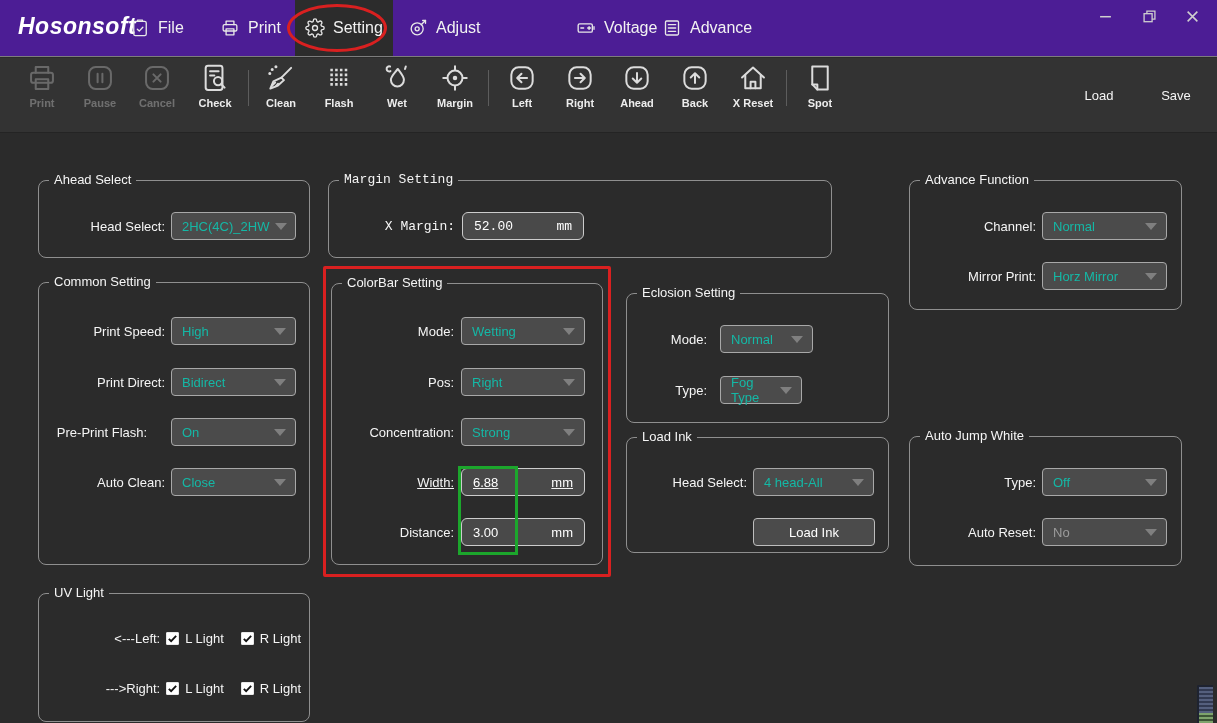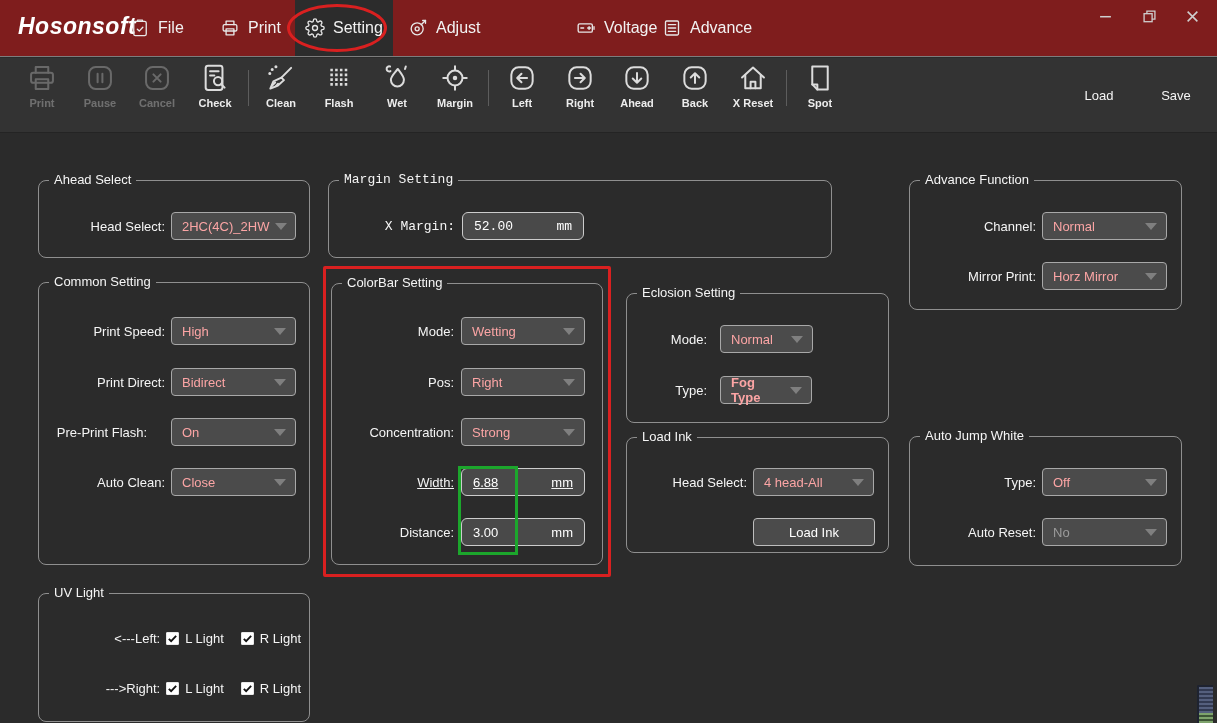--- a/index.html
+++ b/index.html
@@ -9,21 +9,21 @@
     background:#2b2b2b;
     font-family:"Liberation Sans", sans-serif;
     color:#f2f2f2;
     -webkit-font-smoothing:antialiased;
   }
   svg { display:block; }
 
   
   .menubar {
     position:absolute; left:0; top:0; width:1217px; height:57px;
-    background:#7f1d1d; border-bottom:1px solid #7d7d7d;text-align:right;
+    background:#4c1d95; border-bottom:1px solid #7d7d7d;text-align:right;
   }
   .logo {
     position:absolute; left:18px; top:13px;
     font-size:23px; font-weight:bold; font-style:italic;
     letter-spacing:0.5px; color:#ffffff;
   }
   .mitem {
     position:absolute; top:0; height:56px;
     display:flex; align-items:center; gap:8px;
     padding:0 10px; cursor:default;
@@ -61,21 +61,21 @@
   .ptitle {
     position:absolute; top:-9px; left:10px; padding:0 5px;
     background:#2b2b2b; font-size:13px; color:#f5f5f5; white-space:nowrap;
   }
   .row { position:absolute; display:flex; align-items:center; height:28px; }
   .rlabel { font-size:13px; color:#f5f5f5; text-align:right; white-space:nowrap; }
 
   .dd {
     height:28px; background:#4b4b4b; border:1px solid #a8a8a8; border-radius:4px;
     display:flex; align-items:center; justify-content:space-between;
-    padding:0 9px 0 10px; font-size:13px; color:#fca5a5;
+    padding:0 9px 0 10px; font-size:13px; color:#14b8a6;
   }
   .dd .arrow {
     width:0; height:0; border-left:6px solid transparent; border-right:6px solid transparent;
     border-top:7px solid #7f7f7f; margin-left:6px; flex:none;
   }
   .dd-disabled { color:#9b9b9b; }
 
   .ifield {
     height:28px; background:#494949; border:1px solid #cccccc; border-radius:6px;
     display:flex; align-items:center; justify-content:space-between;
@@ -479,21 +479,21 @@
   <div class="ptitle">Eclosion Setting</div>
   <div class="row" style="left:0; top:31px; width:253px;">
     <div class="rlabel" style="width:80px;">Mode:</div>
     <div class="dd" style="margin-left:13px; width:93px;">
       <span>Normal</span>
       <span class="arrow"></span>
     </div>
   </div>
   <div class="row" style="left:0; top:82px; width:253px;">
     <div class="rlabel" style="width:80px;">Type:</div>
-    <div class="dd" style="margin-left:13px; width:92px;font-weight:bold;">
+    <div class="dd" style="margin-left:13px; width:82px;">
       <span>Fog Type</span>
       <span class="arrow"></span>
     </div>
   </div>
 </div>
 
 <div class="panel" style="left:626px; top:437px; width:263px; height:116px;">
   <div class="ptitle">Load Ink</div>
   <div class="row" style="left:0; top:30px; width:253px;">
     <div class="rlabel" style="width:120px;">Head Select:</div>

